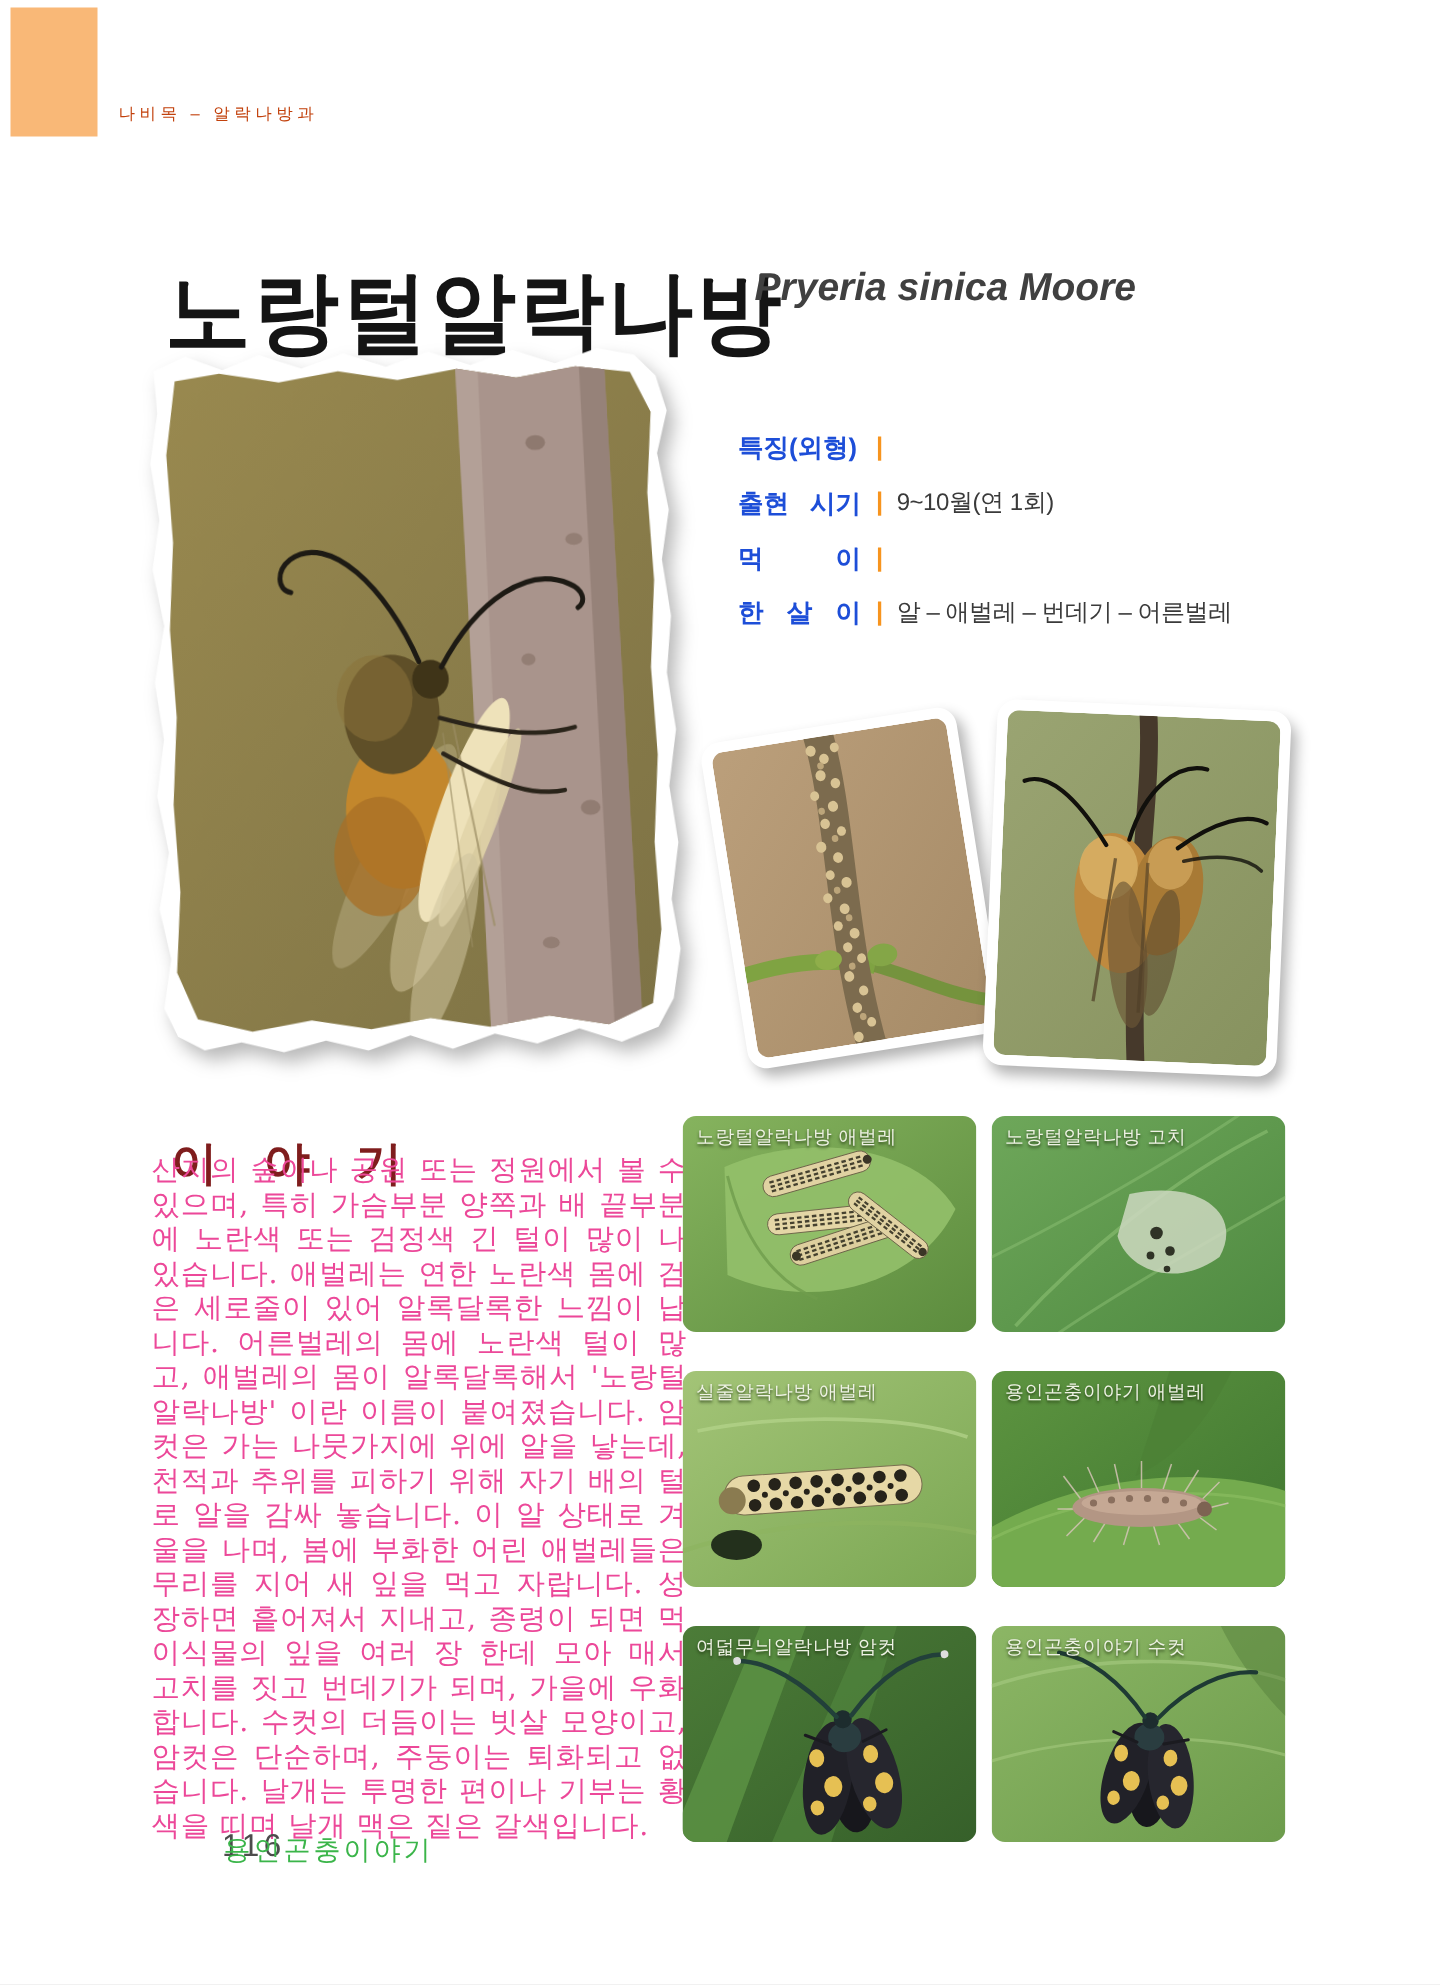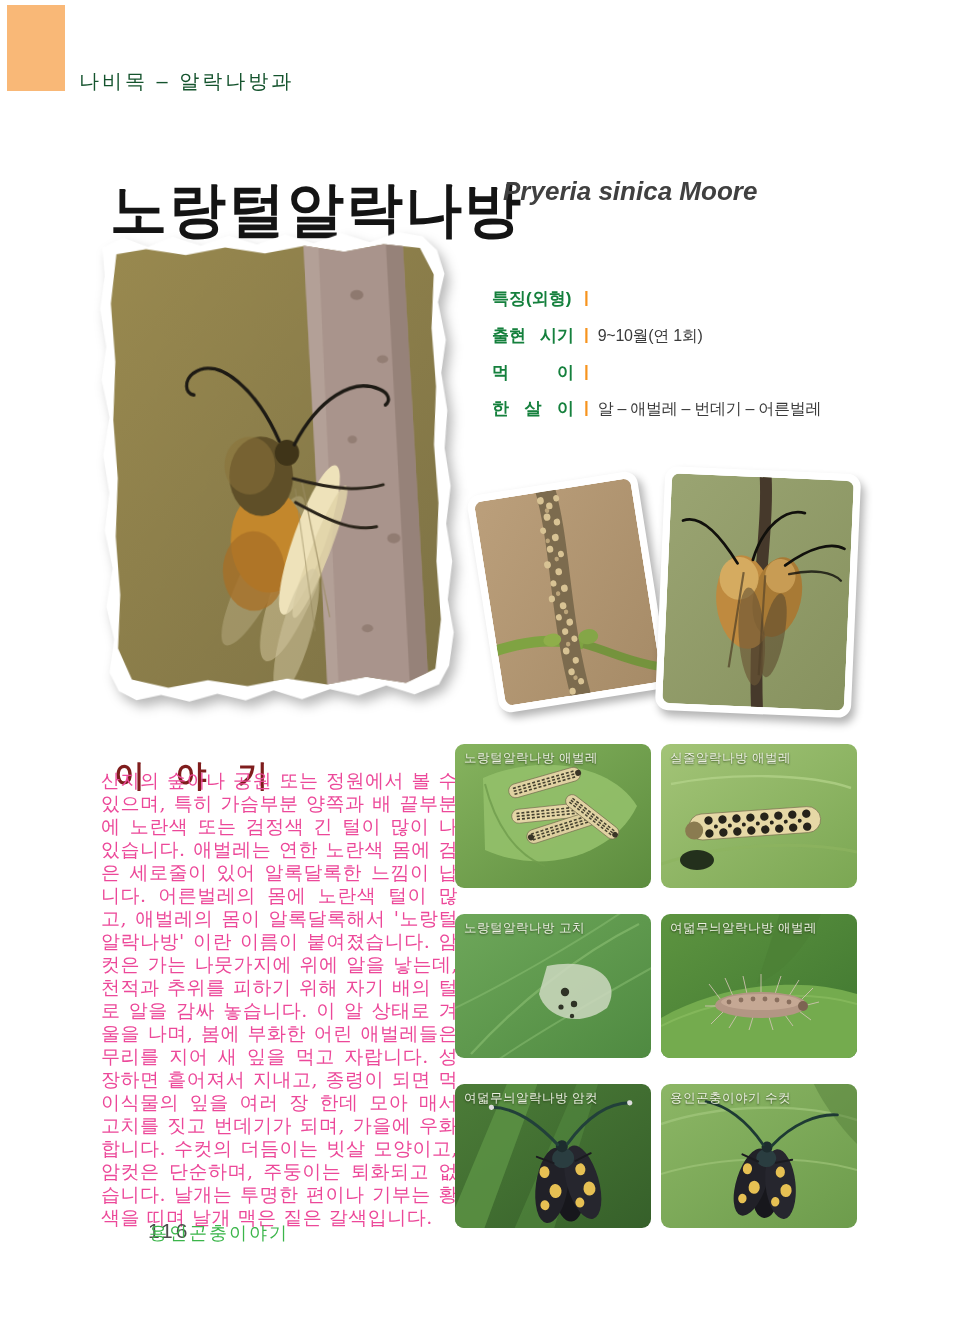--- a/index.html
+++ b/index.html
@@ -1,31 +1,31 @@
 <!DOCTYPE html>
 <html><head>
 <meta charset="utf-8">
 <style>
   html,body{margin:0;padding:0;background:#e8e8e8;}
   #page{position:relative;width:960px;height:1323px;background:#ffffff;overflow:hidden;
         font-family:"Liberation Sans",sans-serif;}
 
   
   .corner-square{position:absolute;left:7px;top:5px;width:58px;height:86px;background:#f9b877;}
-  .breadcrumb{position:absolute;left:79px;top:68px;font-size:20px;color:#14532d;letter-spacing:3px;}
+  .breadcrumb{position:absolute;left:79px;top:68px;font-size:11px;color:#c2410c;letter-spacing:3px;}
 
   
   .title-kr{position:absolute;left:110px;top:143px;font-size:57px;font-weight:900;color:#141414;
             letter-spacing:2px;line-height:1;transform:scaleY(1.05);}
   .title-sci{position:absolute;left:503px;top:176px;font-size:26px;font-style:italic;font-weight:700;color:#404040;}
 
   
   .specs{position:absolute;left:492px;top:287px;width:372px;}
   .spec-row{display:flex;align-items:flex-start;margin-bottom:13px;}
-  .spec-label{flex:0 0 82px;color:#15803d;font-weight:700;font-size:17px;line-height:1.4;
+  .spec-label{flex:0 0 82px;color:#1d4ed8;font-weight:700;font-size:17px;line-height:1.4;
               text-align:justify;text-align-last:justify;letter-spacing:0;}
   .spec-sep{color:#f7941e;font-weight:700;margin:0 9px 0 10px;font-size:17px;line-height:1.35;}
   .spec-value{font-size:16px;color:#3a3a3a;line-height:1.45;letter-spacing:-0.3px;}
 
   
   .main-photo{position:absolute;left:100px;top:230px;width:352px;height:472px;transform:rotate(-1.2deg);
               filter:drop-shadow(5px 7px 6px rgba(0,0,0,0.28));}
   .torn{width:100%;height:100%;background:#ffffff;
     clip-path:polygon(2% 3%,8% 1%,15% 3%,22% 1%,30% 3%,38% 1%,46% 3%,54% 1%,62% 3%,70% 1%,78% 3%,86% 1%,93% 2%,97% 5%,99% 10%,97% 16%,99% 24%,97.5% 31%,99% 39%,98% 47%,99.5% 55%,98% 63%,99.5% 71%,98% 79%,99.5% 86%,98% 93%,95% 97%,88% 99%,80% 97%,72% 99%,64% 97.5%,56% 99.5%,48% 97.5%,40% 99.5%,32% 98%,24% 99.5%,16% 98%,9% 99%,4% 97%,1.5% 93%,3% 86%,1% 79%,3% 71%,1% 63%,2.5% 55%,1% 47%,3% 39%,1% 31%,2.5% 24%,1% 16%,2.5% 9%);}
   .torn-inner{position:absolute;left:11px;top:12px;right:11px;bottom:12px;overflow:hidden;
@@ -256,20 +256,41 @@
             <circle cx="61" cy="6.5" r="2.8" fill="#3a3526"></circle>
           </g>
         </g>
       </svg>
       <span class="g-caption">노랑털알락나방 애벌레</span>
     </div>
 
     <div class="g-item">
       <svg viewBox="0 0 196 144" preserveAspectRatio="none">
         <defs>
+            <linearGradient id="g2" x1="0" y1="0" x2="1" y2="1">
+          <stop offset="0" stop-color="#6ea75a"></stop>
+              <stop offset="1" stop-color="#4f8a41"></stop>
+            </linearGradient>
+          </defs>
+        <rect width="196" height="144" fill="url(#g2)"></rect>
+        <path d="M16,140 C60,92 120,42 184,10" stroke="#8cc073" stroke-width="2.4" fill="none" opacity="0.6"></path>
+        <path d="M-4,96 C50,70 120,30 170,-4" stroke="#8cc073" stroke-width="2" fill="none" opacity="0.5"></path>
+        <path d="M40,148 C80,120 150,80 200,52" stroke="#8cc073" stroke-width="2" fill="none" opacity="0.5"></path>
+        <path d="M92,52 C140,42 168,66 152,94 C122,116 90,102 84,80 Z" fill="#cdd8c0" opacity="0.85"></path>
+        <circle cx="110" cy="78" r="4.2" fill="#2f3326"></circle>
+        <circle cx="119" cy="90" r="3.2" fill="#2f3326"></circle>
+        <circle cx="106" cy="93" r="2.6" fill="#2f3326"></circle>
+        <circle cx="117" cy="102" r="2.2" fill="#2f3326"></circle>
+      </svg>
+      <span class="g-caption">노랑털알락나방 고치</span>
+    </div>
+
+    <div class="g-item">
+      <svg viewBox="0 0 196 144" preserveAspectRatio="none">
+        <defs>
             <linearGradient id="g3" x1="0" y1="0" x2="1" y2="1">
           <stop offset="0" stop-color="#a3c477"></stop>
               <stop offset="1" stop-color="#7ba753"></stop>
             </linearGradient>
           </defs>
         <rect width="196" height="144" fill="url(#g3)"></rect>
         <path d="M0,120 C60,100 140,96 196,108" stroke="#8db45f" stroke-width="3" fill="none" opacity="0.7"></path>
         <path d="M10,40 C70,28 150,30 190,44" stroke="#b5d48c" stroke-width="2.4" fill="none" opacity="0.7"></path>
         <ellipse cx="36" cy="116" rx="17" ry="10" fill="#23301c"></ellipse>
         <g transform="rotate(-4 98 82)">
@@ -301,41 +322,20 @@
             <circle cx="139" cy="79.5" r="2"></circle>
           </g>
         </g>
       </svg>
       <span class="g-caption">실줄알락나방 애벌레</span>
     </div>
 
     <div class="g-item">
       <svg viewBox="0 0 196 144" preserveAspectRatio="none">
         <defs>
-            <linearGradient id="g2" x1="0" y1="0" x2="1" y2="1">
-          <stop offset="0" stop-color="#6ea75a"></stop>
-              <stop offset="1" stop-color="#4f8a41"></stop>
-            </linearGradient>
-          </defs>
-        <rect width="196" height="144" fill="url(#g2)"></rect>
-        <path d="M16,140 C60,92 120,42 184,10" stroke="#8cc073" stroke-width="2.4" fill="none" opacity="0.6"></path>
-        <path d="M-4,96 C50,70 120,30 170,-4" stroke="#8cc073" stroke-width="2" fill="none" opacity="0.5"></path>
-        <path d="M40,148 C80,120 150,80 200,52" stroke="#8cc073" stroke-width="2" fill="none" opacity="0.5"></path>
-        <path d="M92,52 C140,42 168,66 152,94 C122,116 90,102 84,80 Z" fill="#cdd8c0" opacity="0.85"></path>
-        <circle cx="110" cy="78" r="4.2" fill="#2f3326"></circle>
-        <circle cx="119" cy="90" r="3.2" fill="#2f3326"></circle>
-        <circle cx="106" cy="93" r="2.6" fill="#2f3326"></circle>
-        <circle cx="117" cy="102" r="2.2" fill="#2f3326"></circle>
-      </svg>
-      <span class="g-caption">노랑털알락나방 고치</span>
-    </div>
-
-    <div class="g-item">
-      <svg viewBox="0 0 196 144" preserveAspectRatio="none">
-        <defs>
             <linearGradient id="g4" x1="0" y1="0" x2="1" y2="1">
           <stop offset="0" stop-color="#5d9440"></stop>
               <stop offset="1" stop-color="#3f7630"></stop>
             </linearGradient>
           </defs>
         <rect width="196" height="144" fill="url(#g4)"></rect>
         <path d="M120,-4 L162,-4 C142,40 118,60 96,70 Z" fill="#4c8136" opacity="0.8"></path>
         <path d="M0,104 C60,70 140,62 196,80 L196,144 L0,144 Z" fill="#74ab4e"></path>
         <path d="M0,112 C60,82 140,74 196,90" stroke="#87ba5e" stroke-width="2" fill="none" opacity="0.8"></path>
         <g stroke="#d4c4b6" stroke-width="1" opacity="0.85">
@@ -360,21 +360,21 @@
         <g fill="#8a6f5e">
           <circle cx="68" cy="88" r="2.4"></circle>
             <circle cx="80" cy="86" r="2.4"></circle>
             <circle cx="92" cy="85" r="2.4"></circle>
           <circle cx="104" cy="85" r="2.4"></circle>
             <circle cx="116" cy="86" r="2.4"></circle>
             <circle cx="128" cy="88" r="2.4"></circle>
         </g>
         <circle cx="142" cy="92" r="5" fill="#7d6352"></circle>
       </svg>
-      <span class="g-caption">여덟무늬알락나방 애벌레</span>
+      <span class="g-caption">용인곤충이야기 애벌레</span>
     </div>
 
     <div class="g-item">
       <svg viewBox="0 0 196 144" preserveAspectRatio="none">
         <defs>
             <linearGradient id="g5" x1="0" y1="0" x2="1" y2="1">
           <stop offset="0" stop-color="#4c7c38"></stop>
               <stop offset="1" stop-color="#36602a"></stop>
             </linearGradient>
           </defs>

